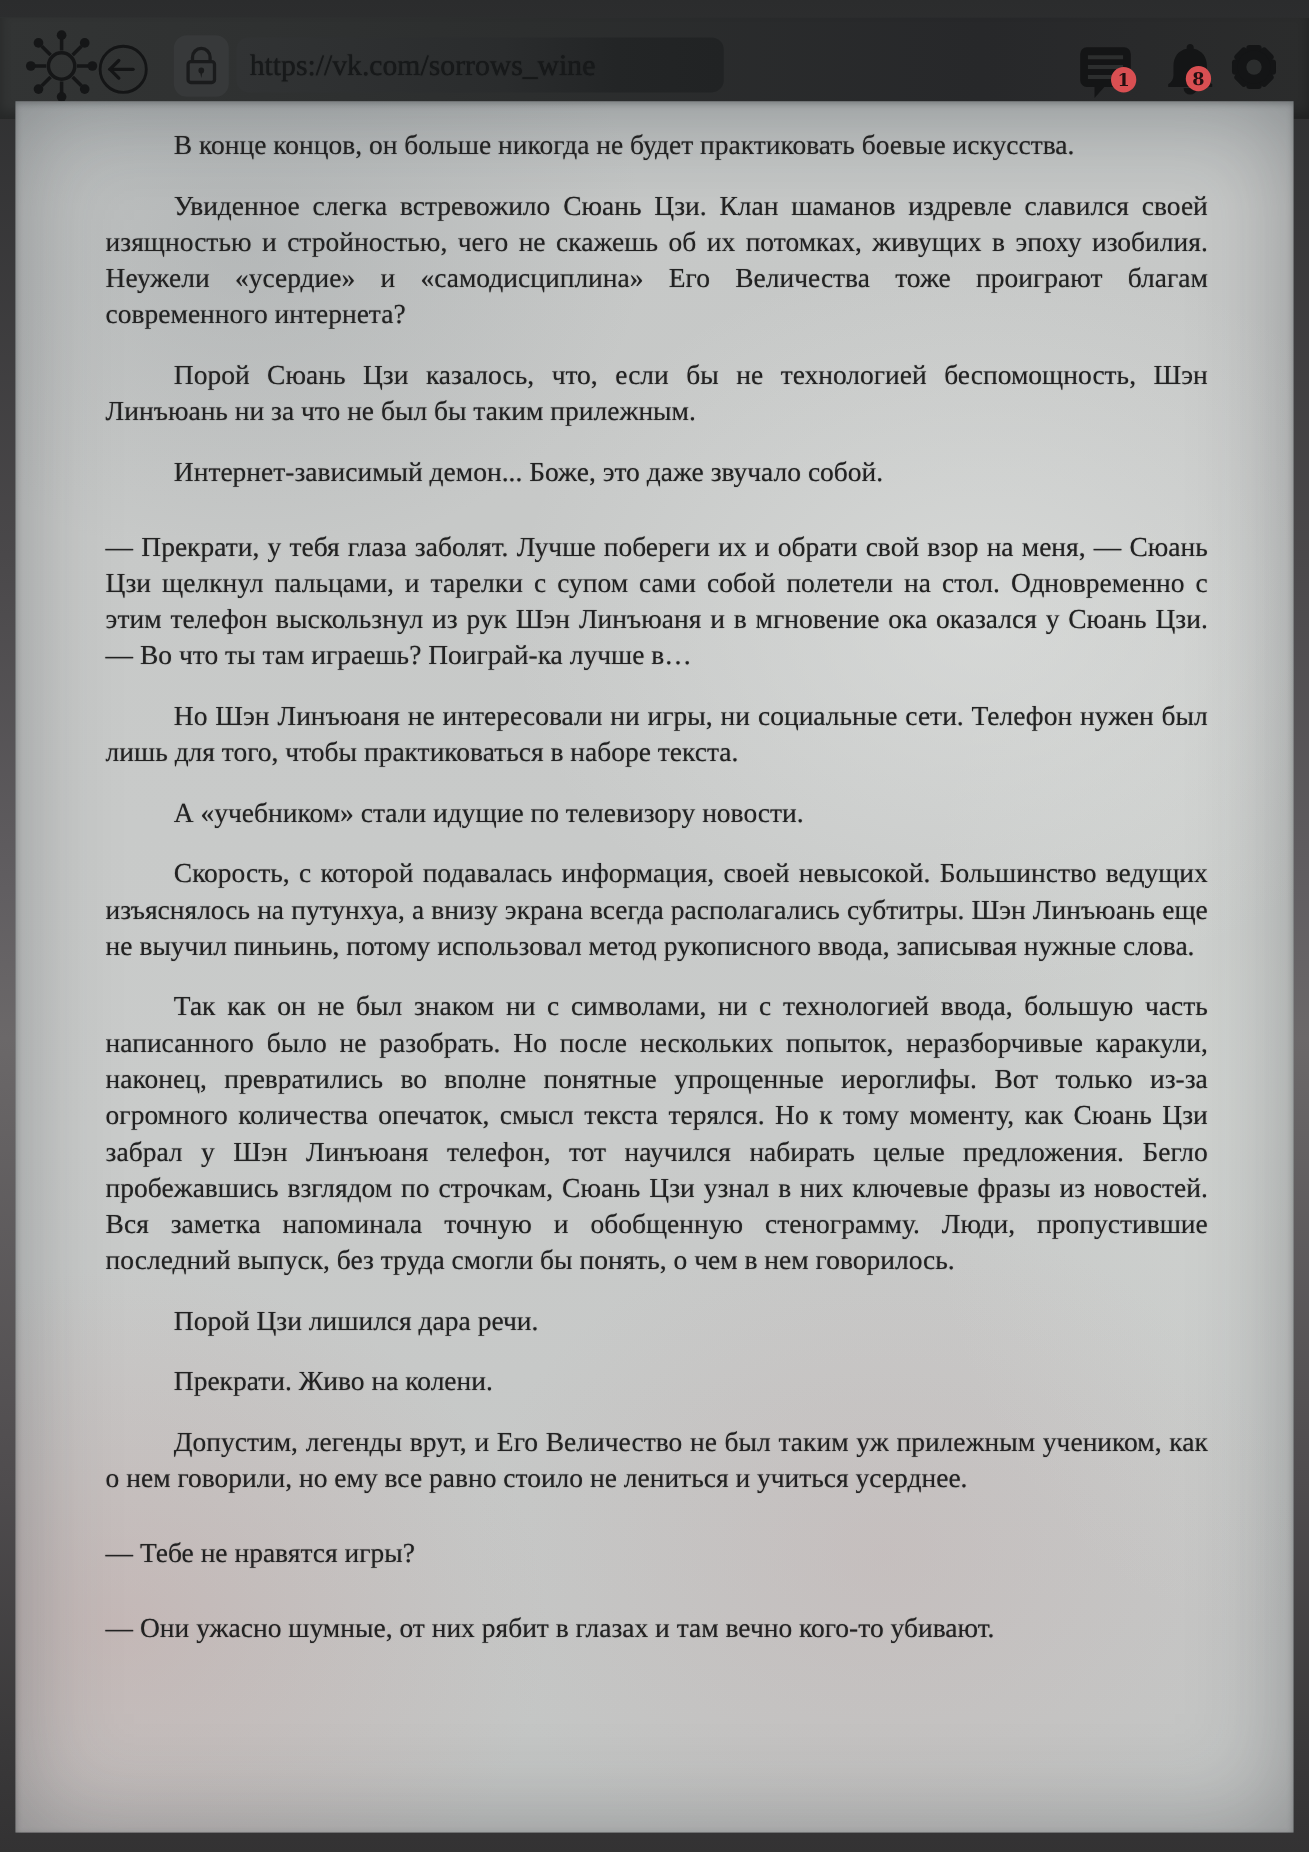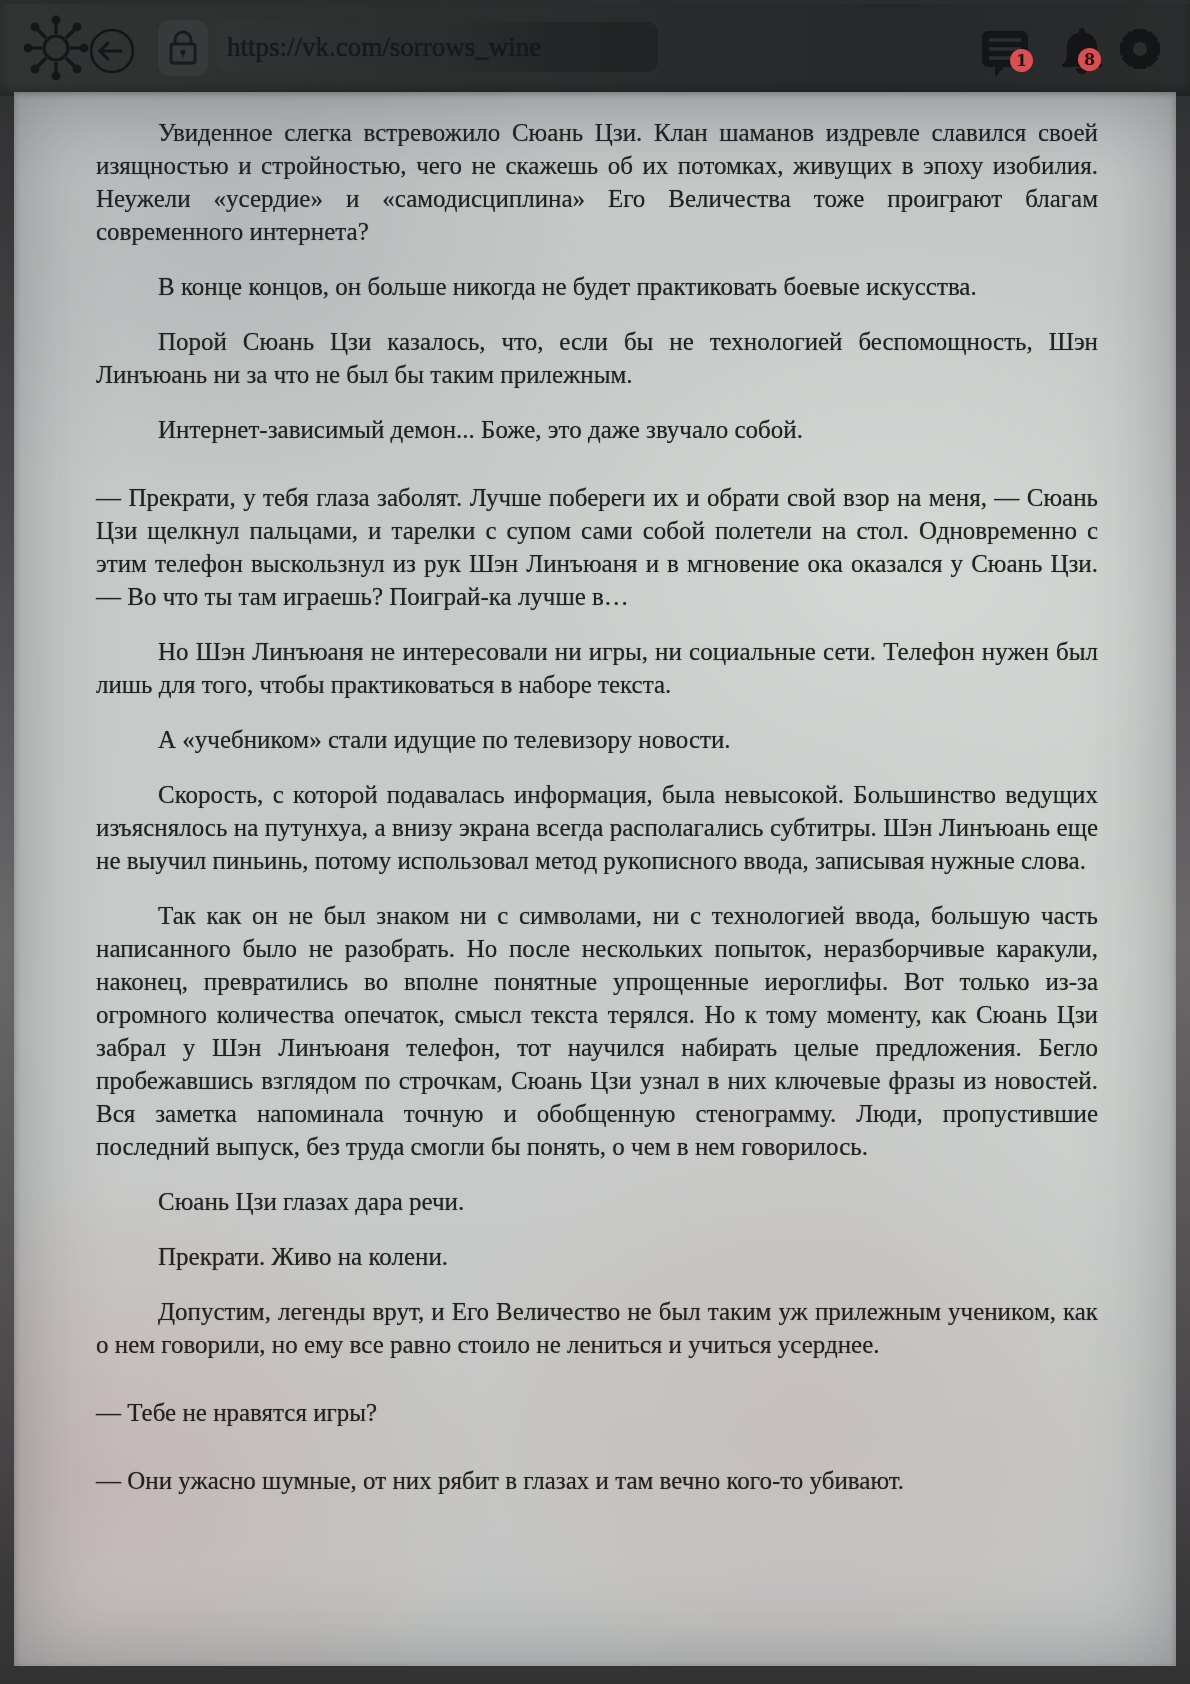--- a/index.html
+++ b/index.html
@@ -3,21 +3,21 @@
 <meta charset="utf-8">
 <style>
   html,body{margin:0;padding:0;background:#1c1d1e;}
   .screen{
     position:relative;width:1190px;height:1684px;overflow:hidden;
     font-family:"Liberation Serif", serif;
     background:linear-gradient(180deg,#2b2c2d 0%,#4a484a 30%,#615e61 48%,#6b6869 56%,#4f4c4e 80%,#3a393a 94%,#333233 100%);
   }
   
   .toolbar{
-    position:absolute;left:0;top:4px;width:1190px;height:92px;
+    position:absolute;left:0;top:16px;width:1190px;height:92px;
     background:linear-gradient(90deg,#323434 0%,#2c2e2e 40%,#27282a 75%,#2b2c2c 100%);
     box-shadow:inset 0 -6px 10px rgba(0,0,0,.25);
   }
   .tb-icon{position:absolute;}
   .lock-btn{
     position:absolute;left:158px;top:16px;width:50px;height:56px;border-radius:12px;
     background:#37393a;display:flex;align-items:center;justify-content:center;
   }
   .url-field{
     position:absolute;left:215px;top:18px;width:443px;height:50px;border-radius:11px;
@@ -149,30 +149,30 @@
           <circle cx="24" cy="24" r="15"></circle>
         </g>
         <circle cx="24" cy="24" r="7" fill="#2b2d2d"></circle>
       </svg>
     </div>
 
   </div>
 
   <div class="page">
     <div class="page-text">
+        <p>В конце концов, он больше никогда не будет практиковать боевые искусства.</p>
         <p>Увиденное слегка встревожило Сюань Цзи. Клан шаманов издревле славился своей изящностью и стройностью, чего не скажешь об их потомках, живущих в эпоху изобилия. Неужели «усердие» и «самодисциплина» Его Величества тоже проиграют благам современного интернета?</p>
-        <p>В конце концов, он больше никогда не будет практиковать боевые искусства.</p>
         <p>Порой Сюань Цзи казалось, что, если бы не технологией беспомощность, Шэн Линъюань ни за что не был бы таким прилежным.</p>
         <p>Интернет-зависимый демон... Боже, это даже звучало собой.</p>
         <p class="dialogue">— Прекрати, у тебя глаза заболят. Лучше побереги их и обрати свой взор на меня, — Сюань Цзи щелкнул пальцами, и тарелки с супом сами собой полетели на стол. Одновременно с этим телефон выскользнул из рук Шэн Линъюаня и в мгновение ока оказался у Сюань Цзи. — Во что ты там играешь? Поиграй-ка лучше в…</p>
         <p>Но Шэн Линъюаня не интересовали ни игры, ни социальные сети. Телефон нужен был лишь для того, чтобы практиковаться в наборе текста.</p>
         <p>А «учебником» стали идущие по телевизору новости.</p>
-        <p>Скорость, с которой подавалась информация, была невысокой. Большинство ведущих изъяснялось на путунхуа, а внизу экрана всегда располагались субтитры. Шэн Линъюань еще не выучил пиньинь, потому использовал метод рукописного ввода, записывая нужные слова.</p>
+        <p>Скорость, с которой подавалась информация, своей невысокой. Большинство ведущих изъяснялось на путунхуа, а внизу экрана всегда располагались субтитры. Шэн Линъюань еще не выучил пиньинь, потому использовал метод рукописного ввода, записывая нужные слова.</p>
         <p>Так как он не был знаком ни с символами, ни с технологией ввода, большую часть написанного было не разобрать. Но после нескольких попыток, неразборчивые каракули, наконец, превратились во вполне понятные упрощенные иероглифы. Вот только из-за огромного количества опечаток, смысл текста терялся. Но к тому моменту, как Сюань Цзи забрал у Шэн Линъюаня телефон, тот научился набирать целые предложения. Бегло пробежавшись взглядом по строчкам, Сюань Цзи узнал в них ключевые фразы из новостей. Вся заметка напоминала точную и обобщенную стенограмму. Люди, пропустившие последний выпуск, без труда смогли бы понять, о чем в нем говорилось.</p>
-        <p>Сюань Цзи глазах дара речи.</p>
+        <p>Порой Цзи лишился дара речи.</p>
         <p>Прекрати. Живо на колени.</p>
         <p>Допустим, легенды врут, и Его Величество не был таким уж прилежным учеником, как о нем говорили, но ему все равно стоило не лениться и учиться усерднее.</p>
         <p class="dialogue">— Тебе не нравятся игры?</p>
         <p class="dialogue">— Они ужасно шумные, от них рябит в глазах и там вечно кого-то убивают.</p>
       </div>
   </div>
 
 </div>
 
 </body></html>

